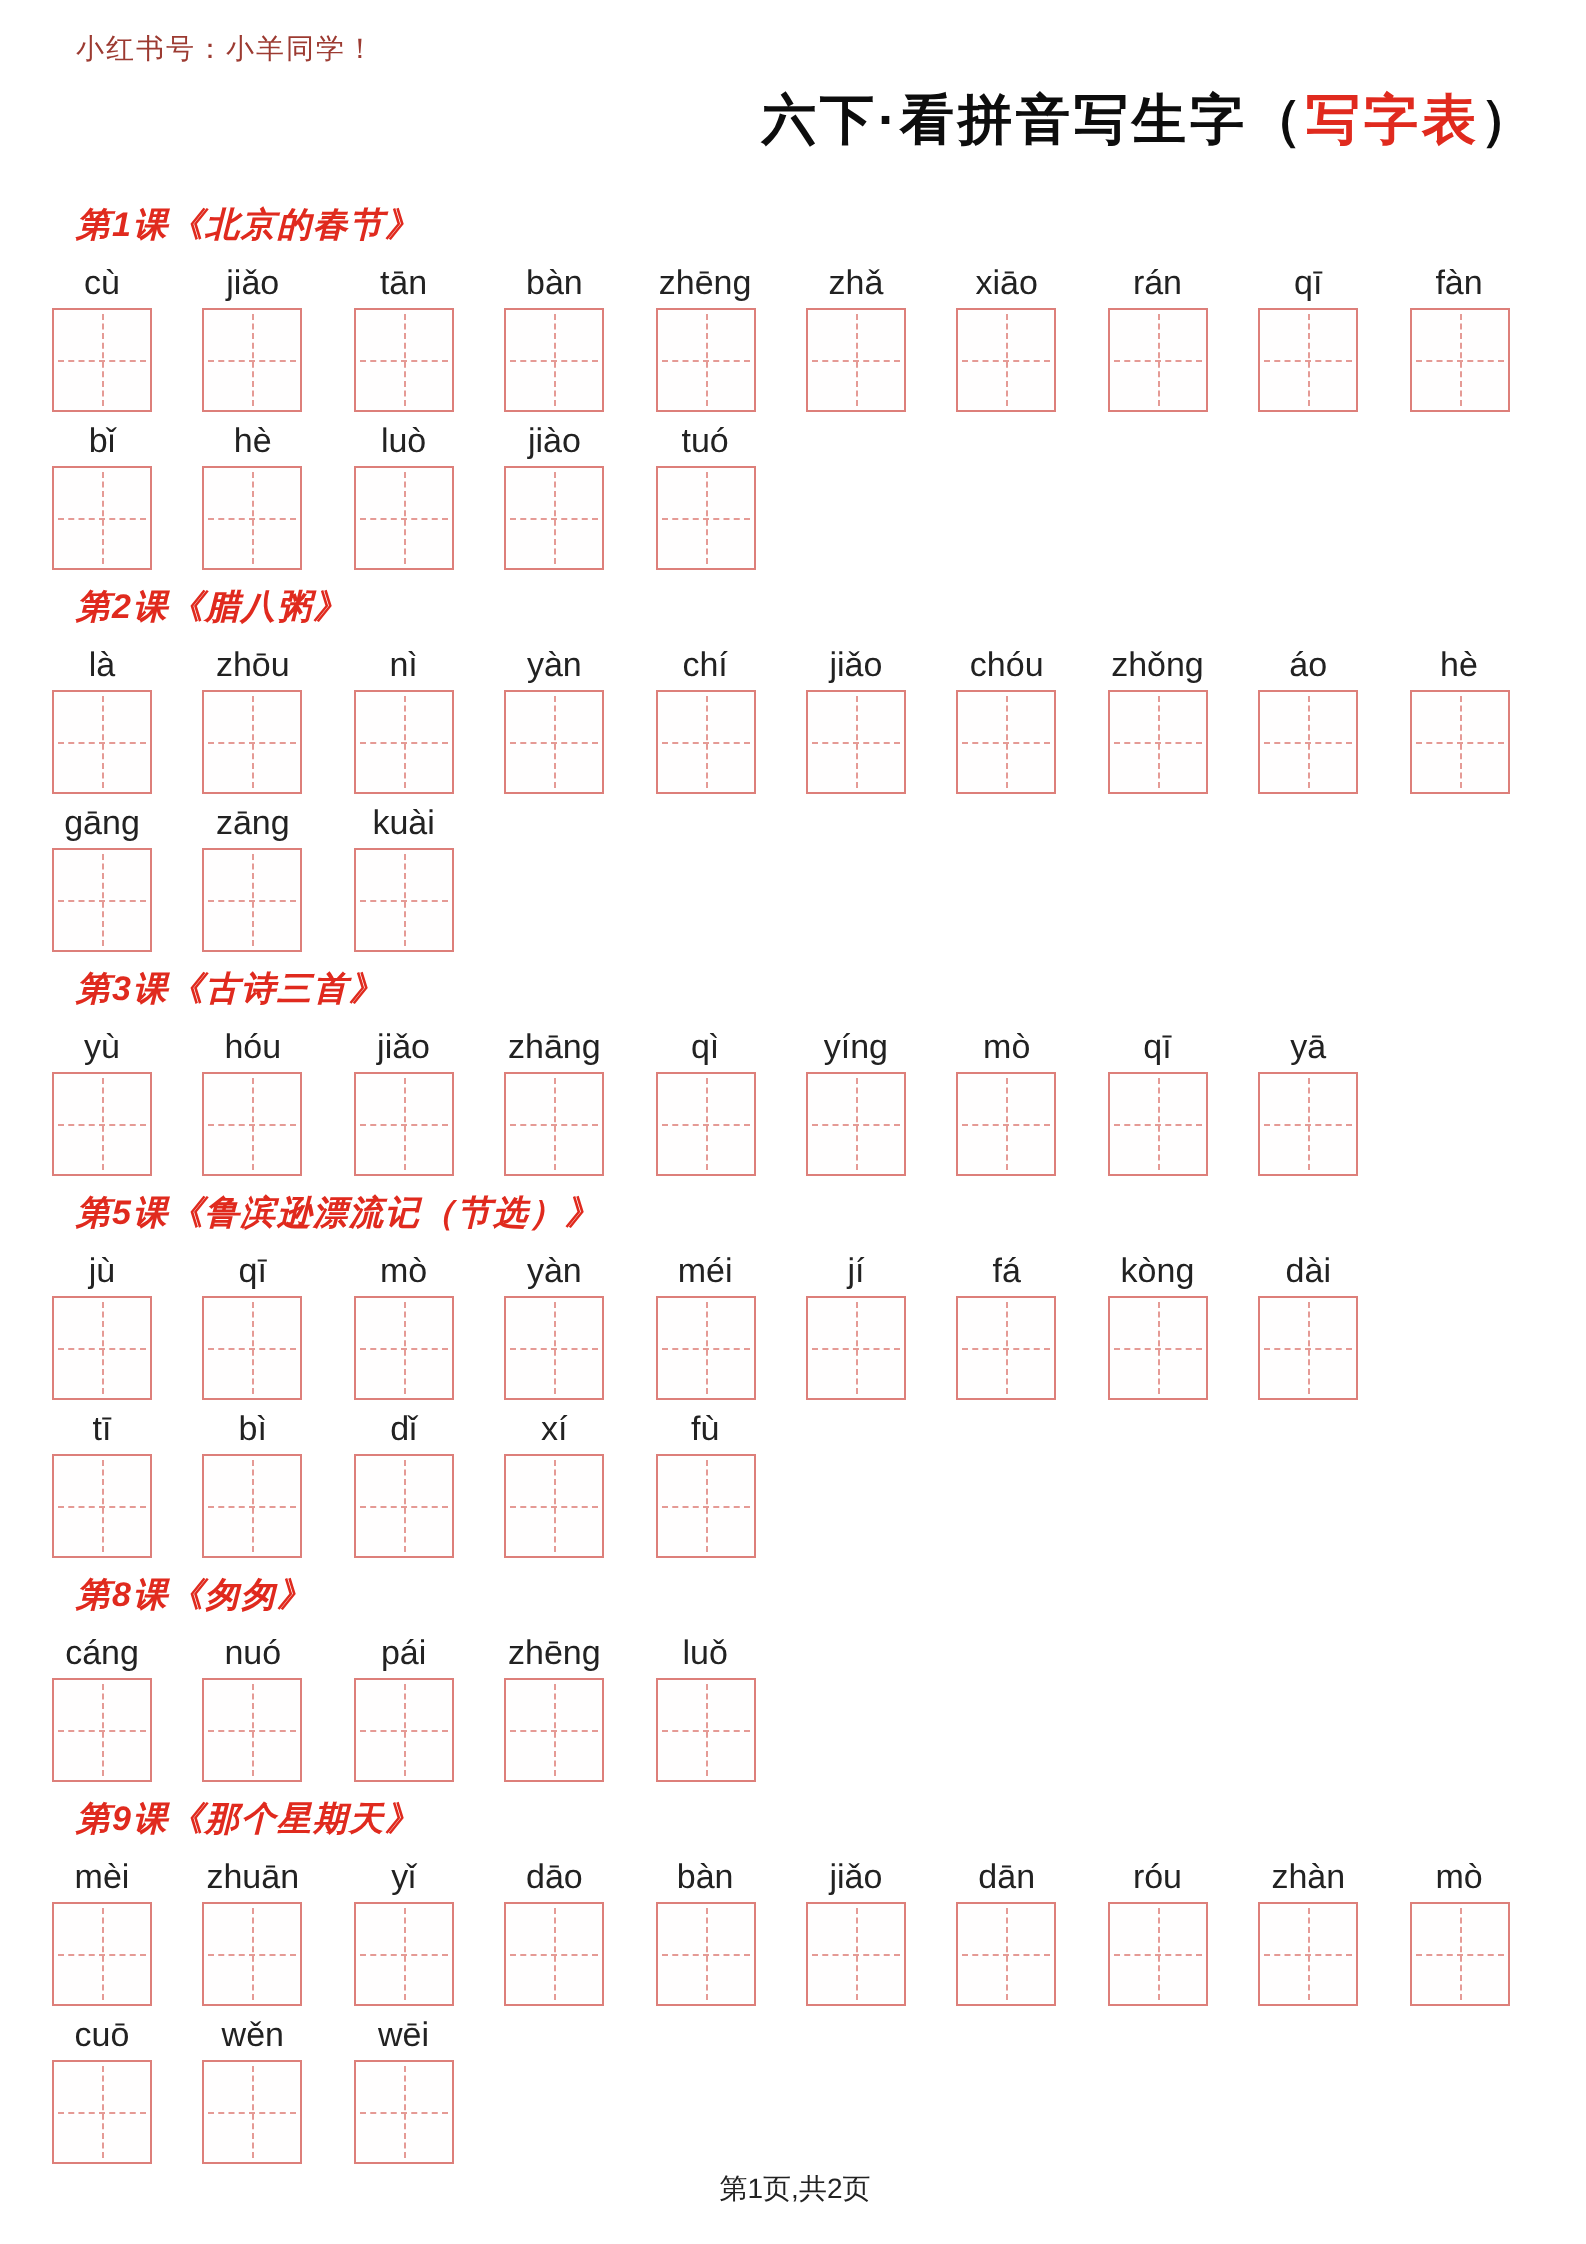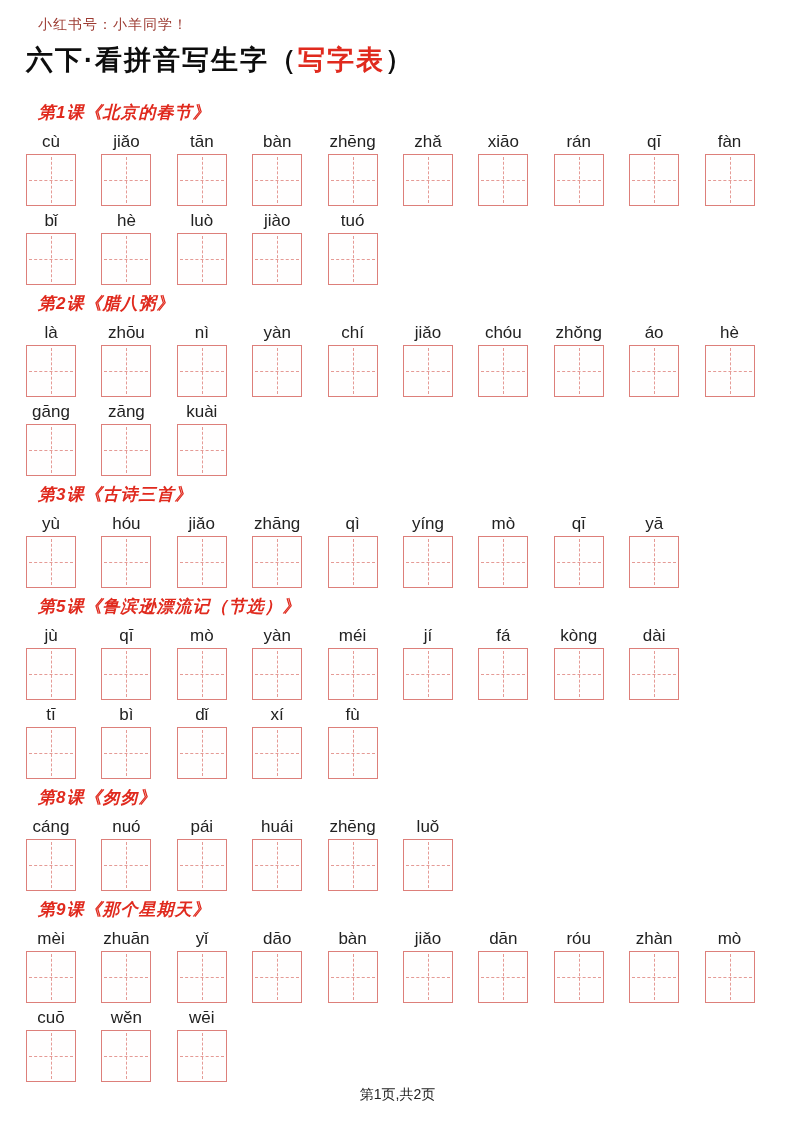--- a/index.html
+++ b/index.html
@@ -23,21 +23,21 @@
     padding:12px 24px 0 26px;
     display:flex;flex-direction:column;
   }
   .note{
     color:var(--note-red);
     font-size:14px;
     margin:4px 0 0 12px;
     letter-spacing:1px;
   }
   .title{
-    text-align:left;
+    text-align:right;
     font-size:27px;
     font-weight:bold;
     margin:8px 0 16px 0;
     letter-spacing:2px;
     color:#0d0d0d;
     white-space:nowrap;
   }
   .title .hl{color:var(--accent-red);}
   .section-header{
     color:var(--accent-red);
@@ -452,26 +452,20 @@
             <div class="box"></div>
           </div>
           <div class="cell">
             <div class="pinyin">
               <span>pái</span>
             </div>
             <div class="box"></div>
           </div>
           <div class="cell">
             <div class="pinyin">
-              <span>huái</span>
-            </div>
-            <div class="box"></div>
-          </div>
-          <div class="cell">
-            <div class="pinyin">
               <span>zhēng</span>
             </div>
             <div class="box"></div>
           </div>
           <div class="cell">
             <div class="pinyin">
               <span>luǒ</span>
             </div>
             <div class="box"></div>
           </div>

